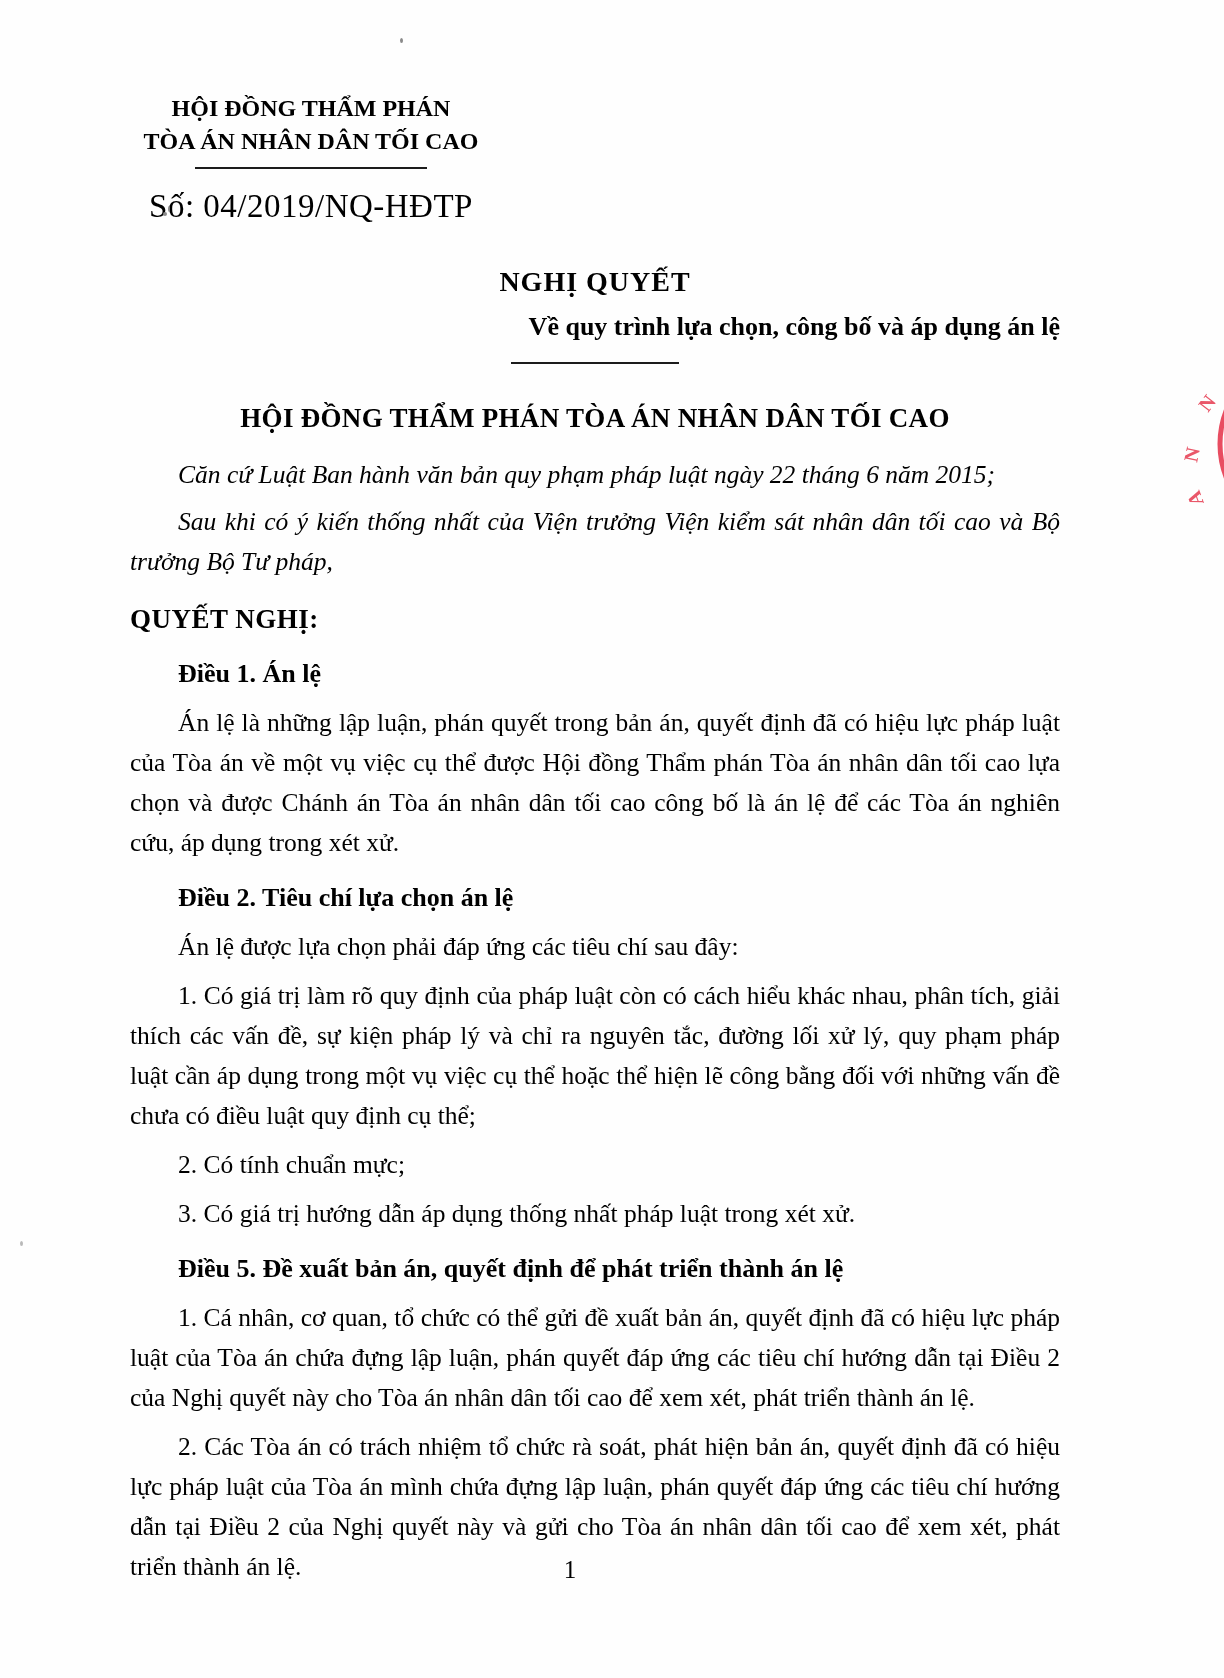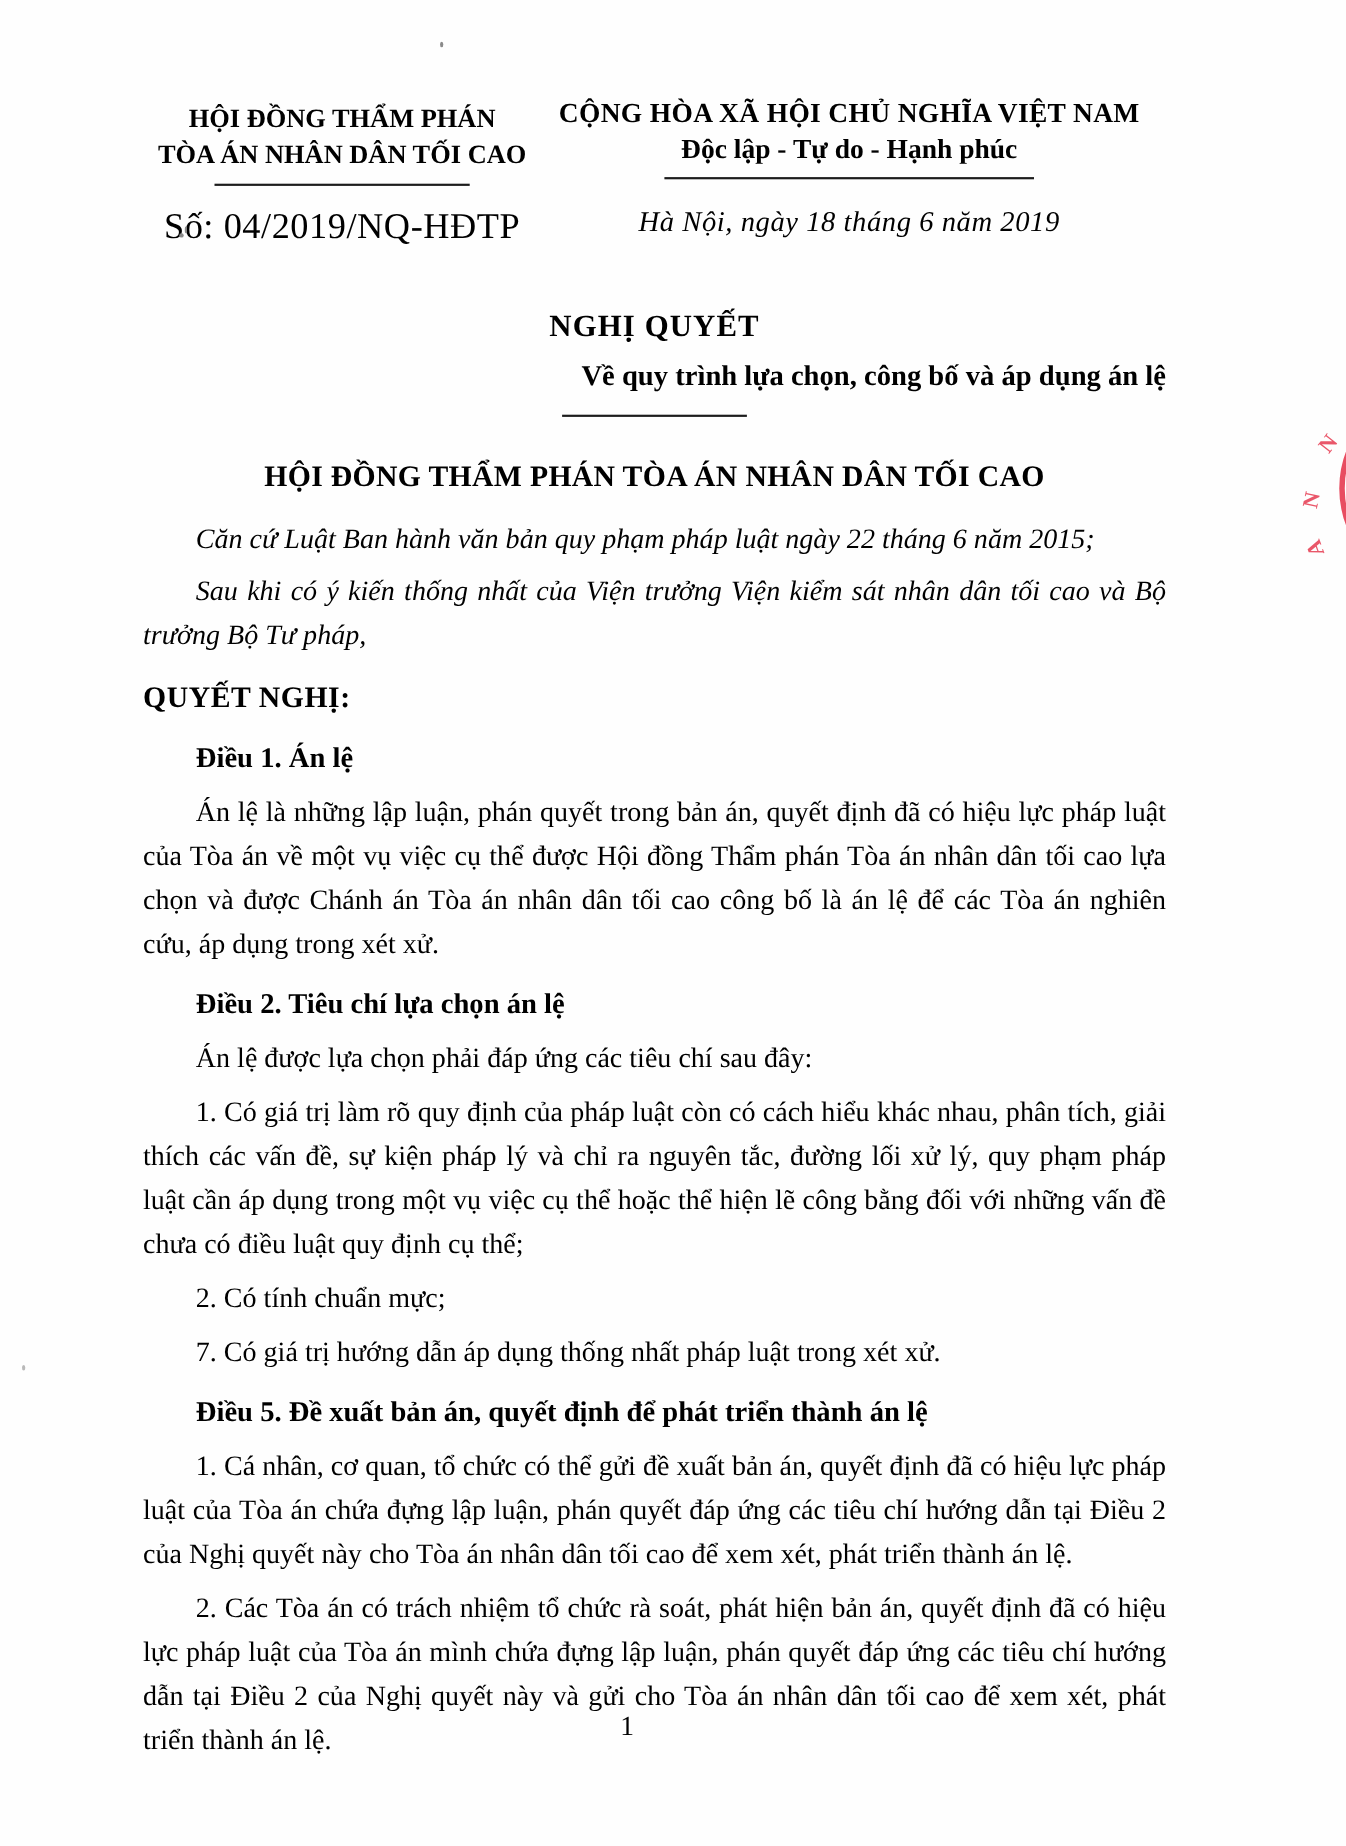--- a/index.html
+++ b/index.html
@@ -30,21 +30,21 @@
   .header-right .nation{font-size:25px;line-height:32px;letter-spacing:.3px;}
   .header-right .motto{font-size:25px;line-height:34px;}
   .header-right .rule{
     width:336px;height:2px;background:#1c1c1c;margin:7px auto 0;
   }
   .date-line{
     margin-top:24px;font-weight:normal;font-style:italic;font-size:26px;letter-spacing:.5px;
   }
   
   .content{
-    position:absolute;left:130px;top:263px;width:930px;
+    position:absolute;left:130px;top:248px;width:930px;
     font-size:25.5px;line-height:40px;
   }
   .doc-type{
     margin:14px 0 0;text-align:center;font-size:28px;font-weight:bold;letter-spacing:1px;
   }
   .doc-subject{
     margin-top:5px;text-align:right;font-size:26px;font-weight:bold;
   }
   .subject-rule{width:168px;height:2px;background:#1c1c1c;margin:15px auto 0;}
   .issuer{
@@ -85,26 +85,20 @@
 
 <div class="page">
 
   <div class="header-left">
     <div>HỘI ĐỒNG THẨM PHÁN</div>
     <div>TÒA ÁN NHÂN DÂN TỐI CAO</div>
     <div class="rule"></div>
     <div class="doc-number">Số: 04/2019/NQ-HĐTP</div>
   </div>
 
-  <div class="header-right">
-    <div class="nation">CỘNG HÒA XÃ HỘI CHỦ NGHĨA VIỆT NAM</div>
-    <div class="motto">Độc lập - Tự do - Hạnh phúc</div>
-    <div class="rule"></div>
-    <div class="date-line">Hà Nội, ngày 18 tháng 6 năm 2019</div>
-  </div>
 
   <div class="stamp">
     <svg width="52" height="172" viewBox="0 0 52 172">
       <g stroke="#e63a50" fill="none">
         <circle cx="141" cy="86" r="93" stroke-width="5" opacity="0.9"></circle>
         <circle cx="141" cy="86" r="84" stroke-width="2" opacity="0.75"></circle>
       </g>
       <g fill="#e63a50" font-family="'Liberation Serif',serif" font-size="20" font-weight="bold" opacity="0.85">
         <text x="36" y="55" transform="rotate(-52 36 55)">N</text>
         <text x="25" y="105" transform="rotate(-78 25 105)">N</text>
@@ -127,21 +121,21 @@
 
     <div class="resolve-heading">QUYẾT NGHỊ:</div>
 
     <div class="article-heading">Điều 1. Án lệ</div>
     <p class="body-par">Án lệ là những lập luận, phán quyết trong bản án, quyết định đã có hiệu lực pháp luật của Tòa án về một vụ việc cụ thể được Hội đồng Thẩm phán Tòa án nhân dân tối cao lựa chọn và được Chánh án Tòa án nhân dân tối cao công bố là án lệ để các Tòa án nghiên cứu, áp dụng trong xét xử.</p>
 
     <div class="article-heading">Điều 2. Tiêu chí lựa chọn án lệ</div>
     <p class="body-par">Án lệ được lựa chọn phải đáp ứng các tiêu chí sau đây:</p>
     <p class="body-par">1. Có giá trị làm rõ quy định của pháp luật còn có cách hiểu khác nhau, phân tích, giải thích các vấn đề, sự kiện pháp lý và chỉ ra nguyên tắc, đường lối xử lý, quy phạm pháp luật cần áp dụng trong một vụ việc cụ thể hoặc thể hiện lẽ công bằng đối với những vấn đề chưa có điều luật quy định cụ thể;</p>
     <p class="body-par">2. Có tính chuẩn mực;</p>
-    <p class="body-par">7. Có giá trị hướng dẫn áp dụng thống nhất pháp luật trong xét xử.</p>
+    <p class="body-par">3. Có giá trị hướng dẫn áp dụng thống nhất pháp luật trong xét xử.</p>
 
     <div class="article-heading">Điều 5. Đề xuất bản án, quyết định để phát triển thành án lệ</div>
     <p class="body-par">1. Cá nhân, cơ quan, tổ chức có thể gửi đề xuất bản án, quyết định đã có hiệu lực pháp luật của Tòa án chứa đựng lập luận, phán quyết đáp ứng các tiêu chí hướng dẫn tại Điều 2 của Nghị quyết này cho Tòa án nhân dân tối cao để xem xét, phát triển thành án lệ.</p>
     <p class="body-par">2. Các Tòa án có trách nhiệm tổ chức rà soát, phát hiện bản án, quyết định đã có hiệu lực pháp luật của Tòa án mình chứa đựng lập luận, phán quyết đáp ứng các tiêu chí hướng dẫn tại Điều 2 của Nghị quyết này và gửi cho Tòa án nhân dân tối cao để xem xét, phát triển thành án lệ.</p>
 
   </div>
 
   <div class="page-number">1</div>
 
   <div class="speck s1"></div>

